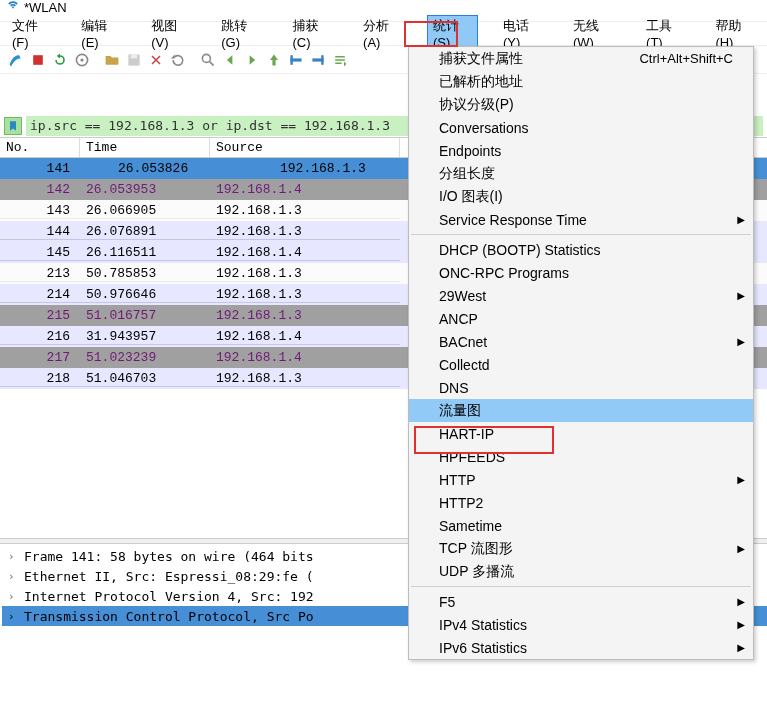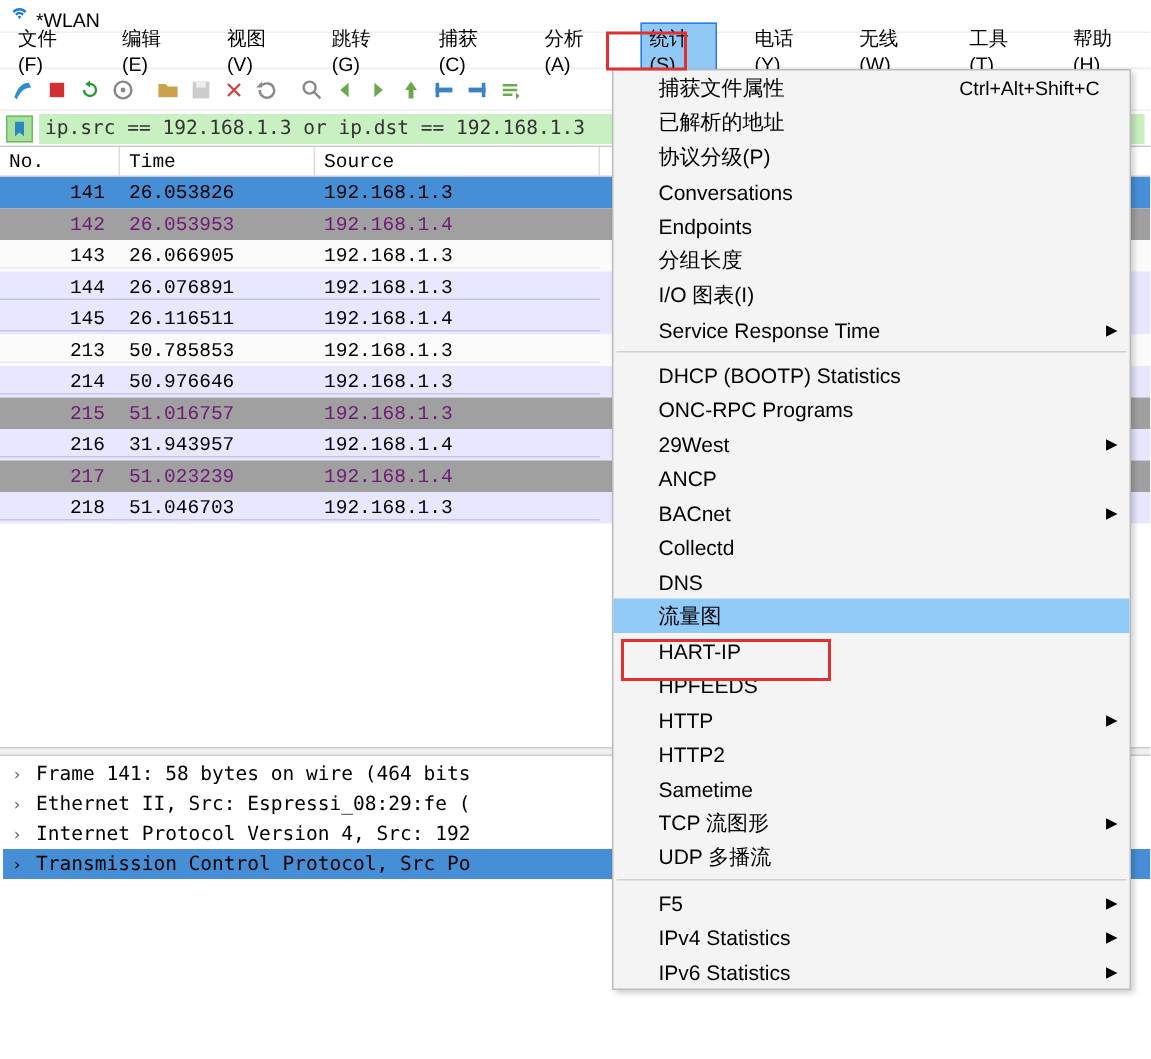--- a/index.html
+++ b/index.html
@@ -1,47 +1,47 @@
 <!DOCTYPE html>
 <html><head>
 <meta charset="utf-8">
 <style>
 * { box-sizing: border-box; margin: 0; padding: 0; }
 body { font-family: "Microsoft YaHei", "Segoe UI", Arial, sans-serif; font-size: 13px; background: #fff; color: #000; width: 767px; height: 706px; overflow: hidden; position: relative; }
 
-.titlebar { height: 22px; display: flex; align-items: flex-end; padding: 0 6px; gap: 4px; border-bottom: 1px solid #eee; }
+.titlebar { height: 22px; display: flex; align-items: flex-start; padding: 0 6px; gap: 4px; border-bottom: 1px solid #eee; }
 .titlebar svg { width: 14px; height: 14px; }
 
 .menubar { height: 24px; display: flex; align-items: center; padding: 0 6px; gap: 19px; border-bottom: 1px solid #eee; }
 .menubar .menu-item { padding: 2px 6px; cursor: default; }
 .menubar .menu-item.open { background: #90c8f6; border: 1px solid #2b7de1; padding: 1px 5px; }
 
 .toolbar { height: 28px; display: flex; align-items: center; padding: 0 6px; gap: 2px; border-bottom: 1px solid #eee; }
 .tb-btn { width: 20px; height: 20px; display: flex; align-items: center; justify-content: center; border: 1px solid transparent; }
 .tb-btn.sep { width: 6px; }
 .tb-btn svg { width: 16px; height: 16px; }
 
-.filterbar { height: 24px; display: flex; align-items: center; padding: 0 4px; gap: 4px; border-bottom: 1px solid #ccc; }
+.filterbar { height: 24px; display: flex; align-items: center; padding: 0 4px; gap: 4px; border-bottom: 1px solid #ccc; margin-top: 40px; }
 .filter-icon { width: 18px; height: 18px; background: #a8e0a0; border: 1px solid #6abf5d; display:flex; align-items:center; justify-content:center; }
 .filter-input { flex: 1; height: 20px; border: none; background: #c8f0c0; padding: 0 4px; font-family: Consolas, monospace; font-size: 13px; color: #333; outline: none; }
 
 .packet-list { height: 270px; overflow: hidden; font-family: Liberation Mono, monospace; font-size: 13px; }
 .pl-head { display: flex; height: 20px; background: #fff; border-bottom: 1px solid #ccc; }
 .pl-head .col { border-right: 1px solid #ddd; padding: 0 6px; display: flex; align-items: center; }
 .col-no { width: 80px; }
 .col-time { width: 130px; }
 .col-src { width: 190px; }
 .pl-row { display: flex; height: 21px; align-items: center; }
 .pl-row .col { padding: 0 6px; overflow: hidden; white-space: nowrap; }
 .pl-row.bg0 { background: #e7e7ff; }
 .pl-row.bg0 .col { border-bottom: 1px solid #c5c5e8; }
 .pl-row.bg1 { background: #a0a0a0; color:#701a75; }
 .pl-row.bg2 { background: #fbfbfb; }
 .pl-row.bg2 .col { border-bottom: 1px solid #eaeaea; }
-.pl-row.sel { background: #468fd6; color: #000; }
+.pl-row.sel { background: #468fd6; color: #000; gap: 32px; }
 .pl-row .col-no { text-align: right; padding-right: 10px; }
 
 .splitter { height: 6px; background: #f0f0f0; border-top: 1px solid #ccc; border-bottom: 1px solid #ccc; cursor: row-resize; }
 
 .detail { font-family: Consolas, monospace; font-size: 13px; padding: 2px 0 2px 2px; height: 90px; overflow: hidden; }
 .detail .row { display: flex; align-items: center; height: 20px; padding-left: 6px; gap: 6px; }
 .detail .row.sel { background: #468fd6; color: #000; }
 .caret { font-size: 11px; color: #666; width: 10px; }
 .detail .row.sel .caret { color: #000; }
 

